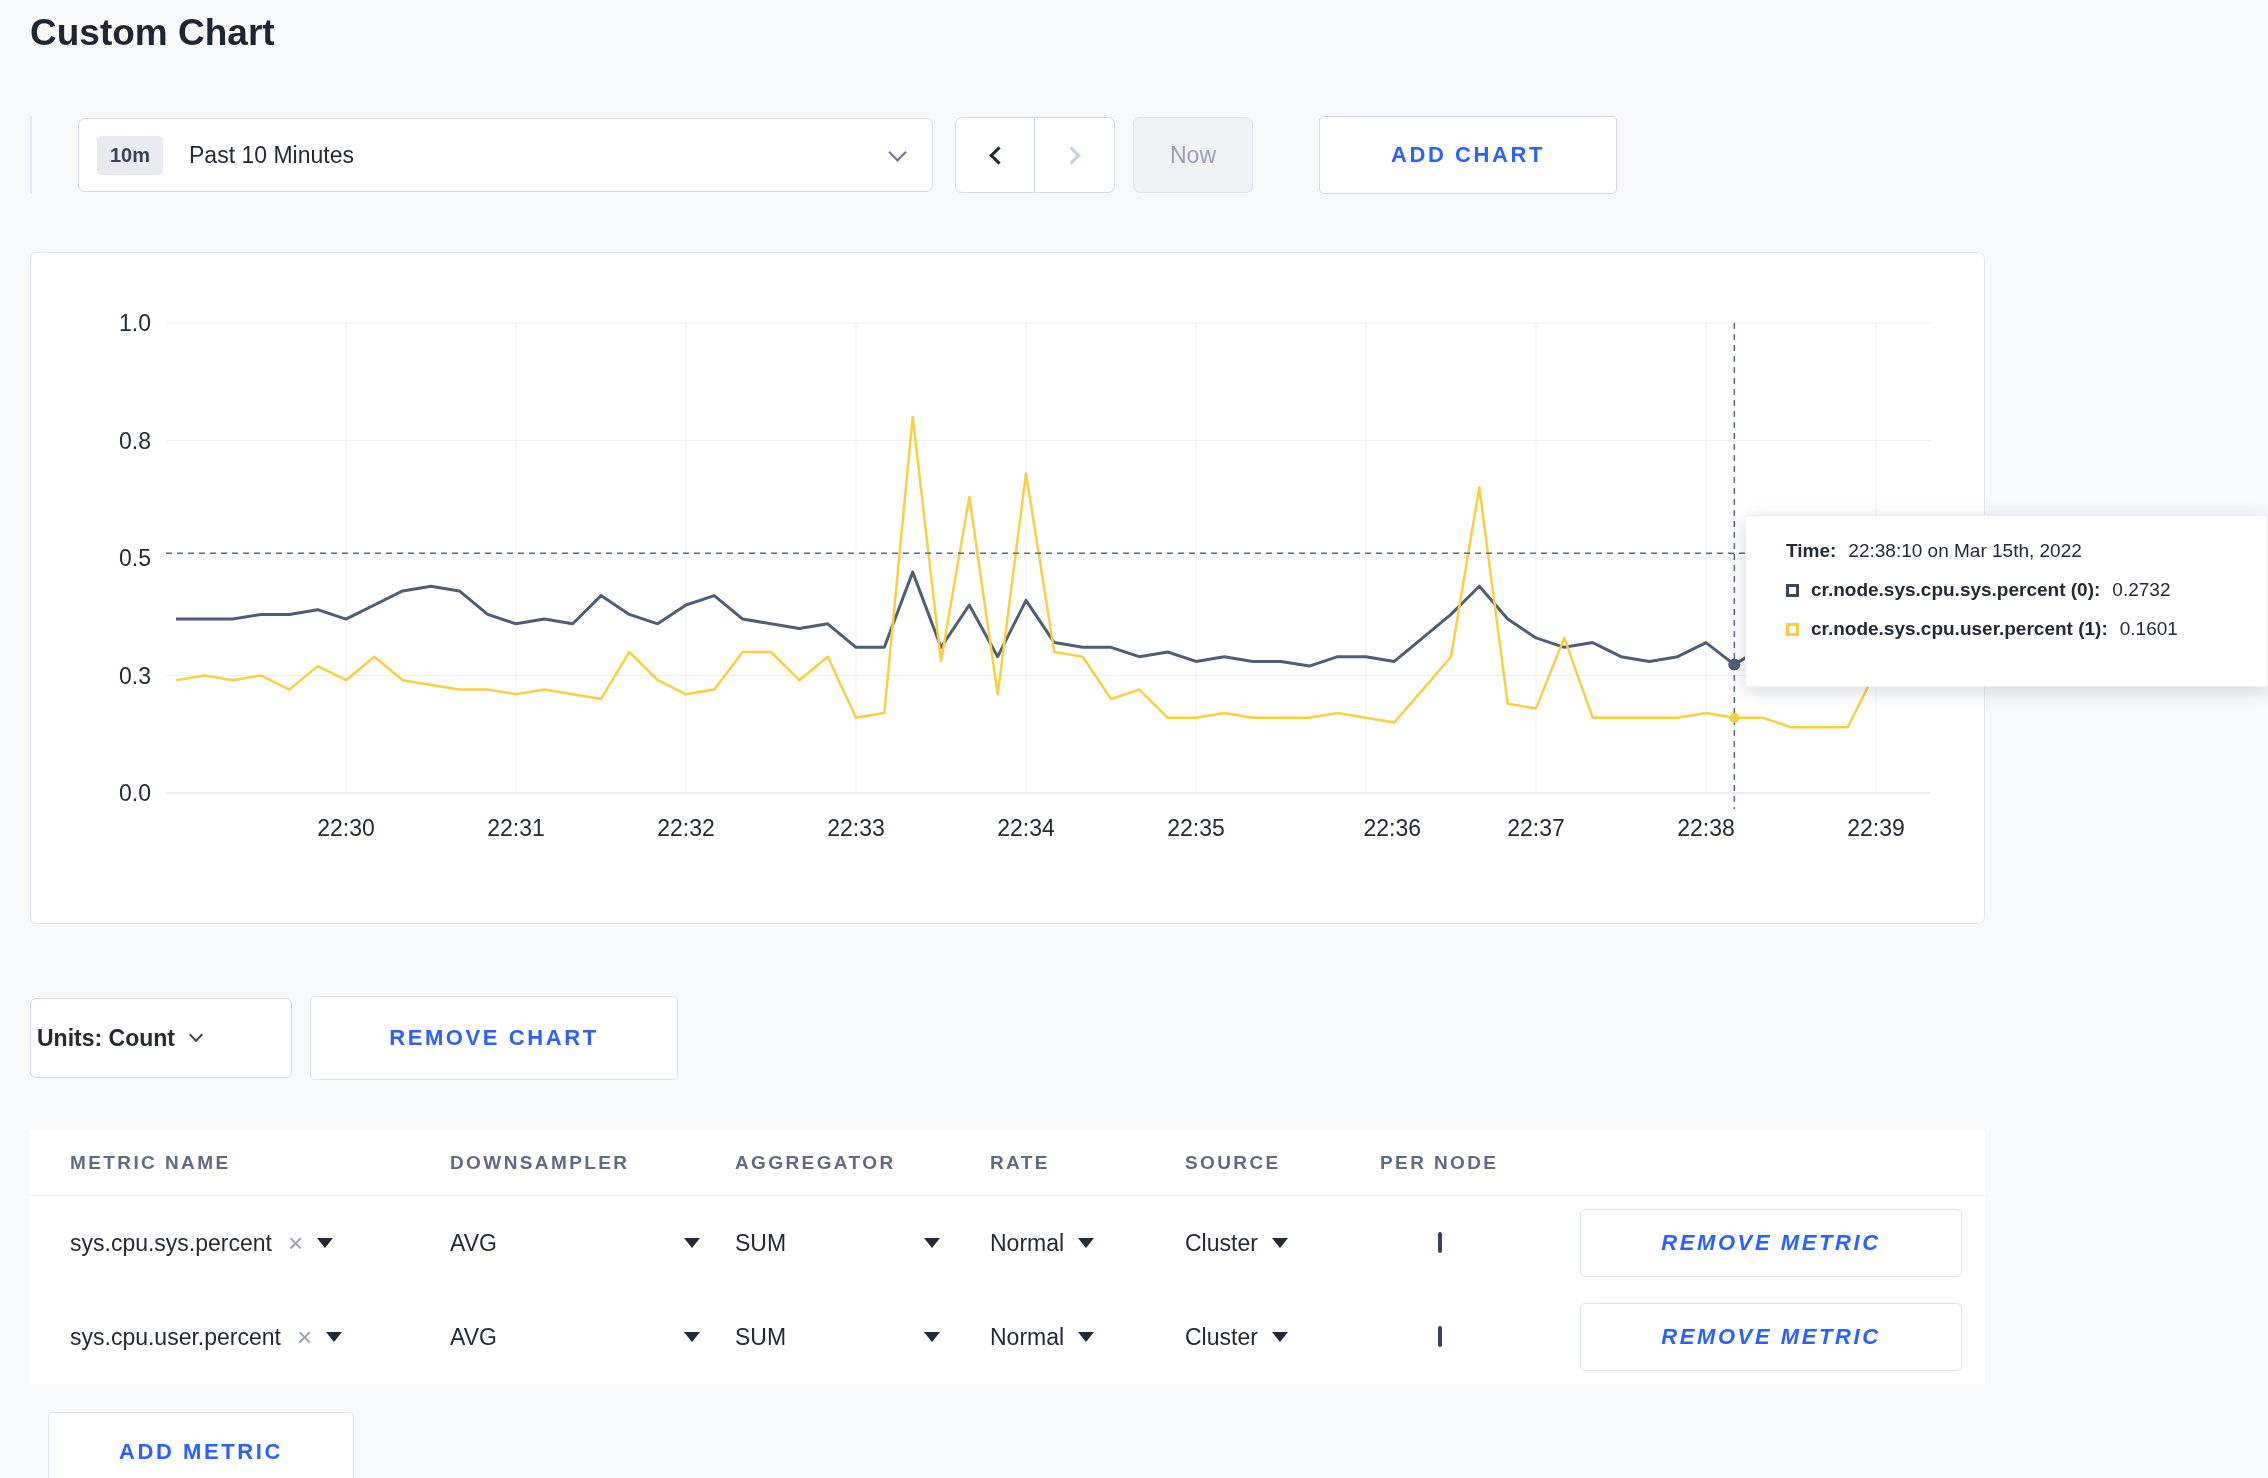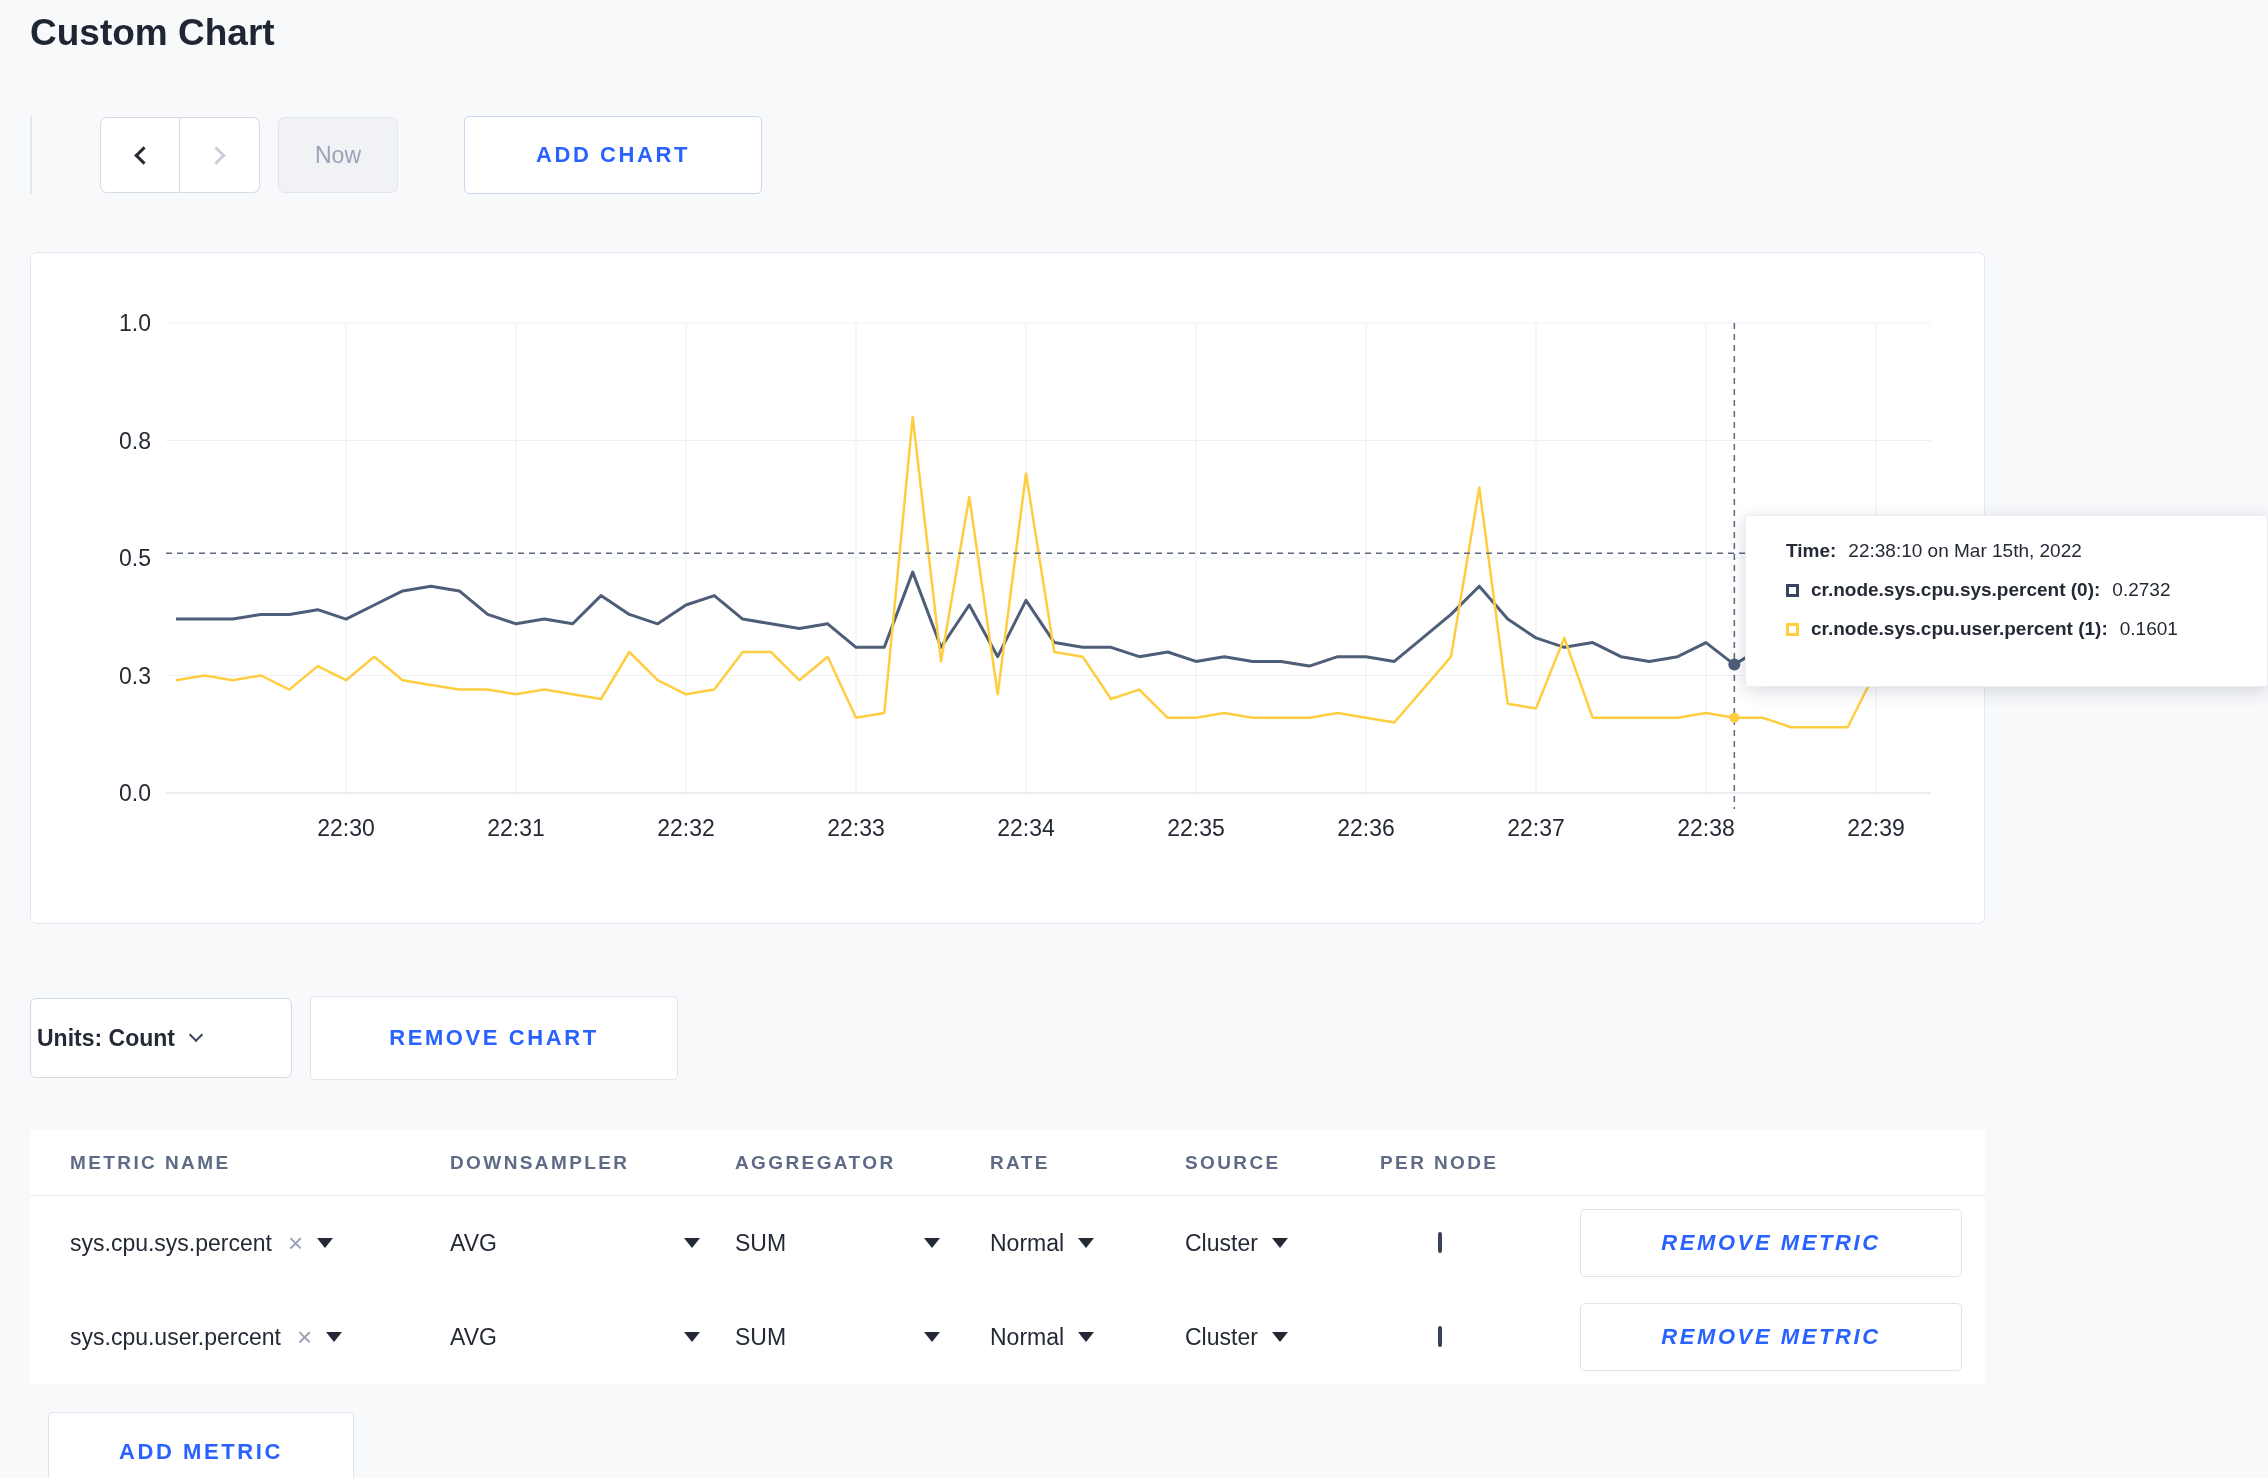--- a/index.html
+++ b/index.html
@@ -126,20 +126,25 @@
 <body>
 
 <div class="page">
 
   <h1 class="title">Custom Chart</h1>
 
   
   <div class="controls">
     <div class="v-divider"></div>
 
+    <div class="time-select">
+      <span class="badge">10m</span>
+      <span class="time-label">Past 10 Minutes</span>
+      <span class="chev chev-down"></span>
+    </div>
 
     <div class="arrow-group">
       <button class="arrow-btn prev">
         <span class="chev chev-left"></span>
       </button>
       <button class="arrow-btn next">
         <span class="chev chev-right"></span>
       </button>
     </div>
 
@@ -171,21 +176,21 @@
         <line x1="1568.3333333333333" y1="0" x2="1568.3333333333333" y2="486" stroke="#5b6880" stroke-width="1.5" stroke-dasharray="6,5"></line>
         <circle cx="1568.3333333333333" cy="341.596" r="6" fill="#4e5d78"></circle>
         <circle cx="1568.3333333333333" cy="394.753" r="5" fill="#ffcd40"></circle>
       </svg>
   <div class="x-label" style="left: 260px;">22:30</div>
       <div class="x-label" style="left: 430px;">22:31</div>
       <div class="x-label" style="left: 600px;">22:32</div>
       <div class="x-label" style="left: 770px;">22:33</div>
       <div class="x-label" style="left: 940px;">22:34</div>
       <div class="x-label" style="left: 1110px;">22:35</div>
-      <div class="x-label" style="left: 1280px;">22:36</div>
+      <div class="x-label" style="left: 1280px; text-align: right;">22:36</div>
       <div class="x-label" style="left: 1450px;">22:37</div>
       <div class="x-label" style="left: 1620px;">22:38</div>
       <div class="x-label" style="left: 1790px;">22:39</div>
       <div class="y-label" style="top: 527px;">0.0</div>
       <div class="y-label" style="top: 409.5px;">0.3</div>
       <div class="y-label" style="top: 292px;">0.5</div>
       <div class="y-label" style="top: 174.5px;">0.8</div>
       <div class="y-label" style="top: 57px; text-align: right;">1.0</div>
     </div>
 

